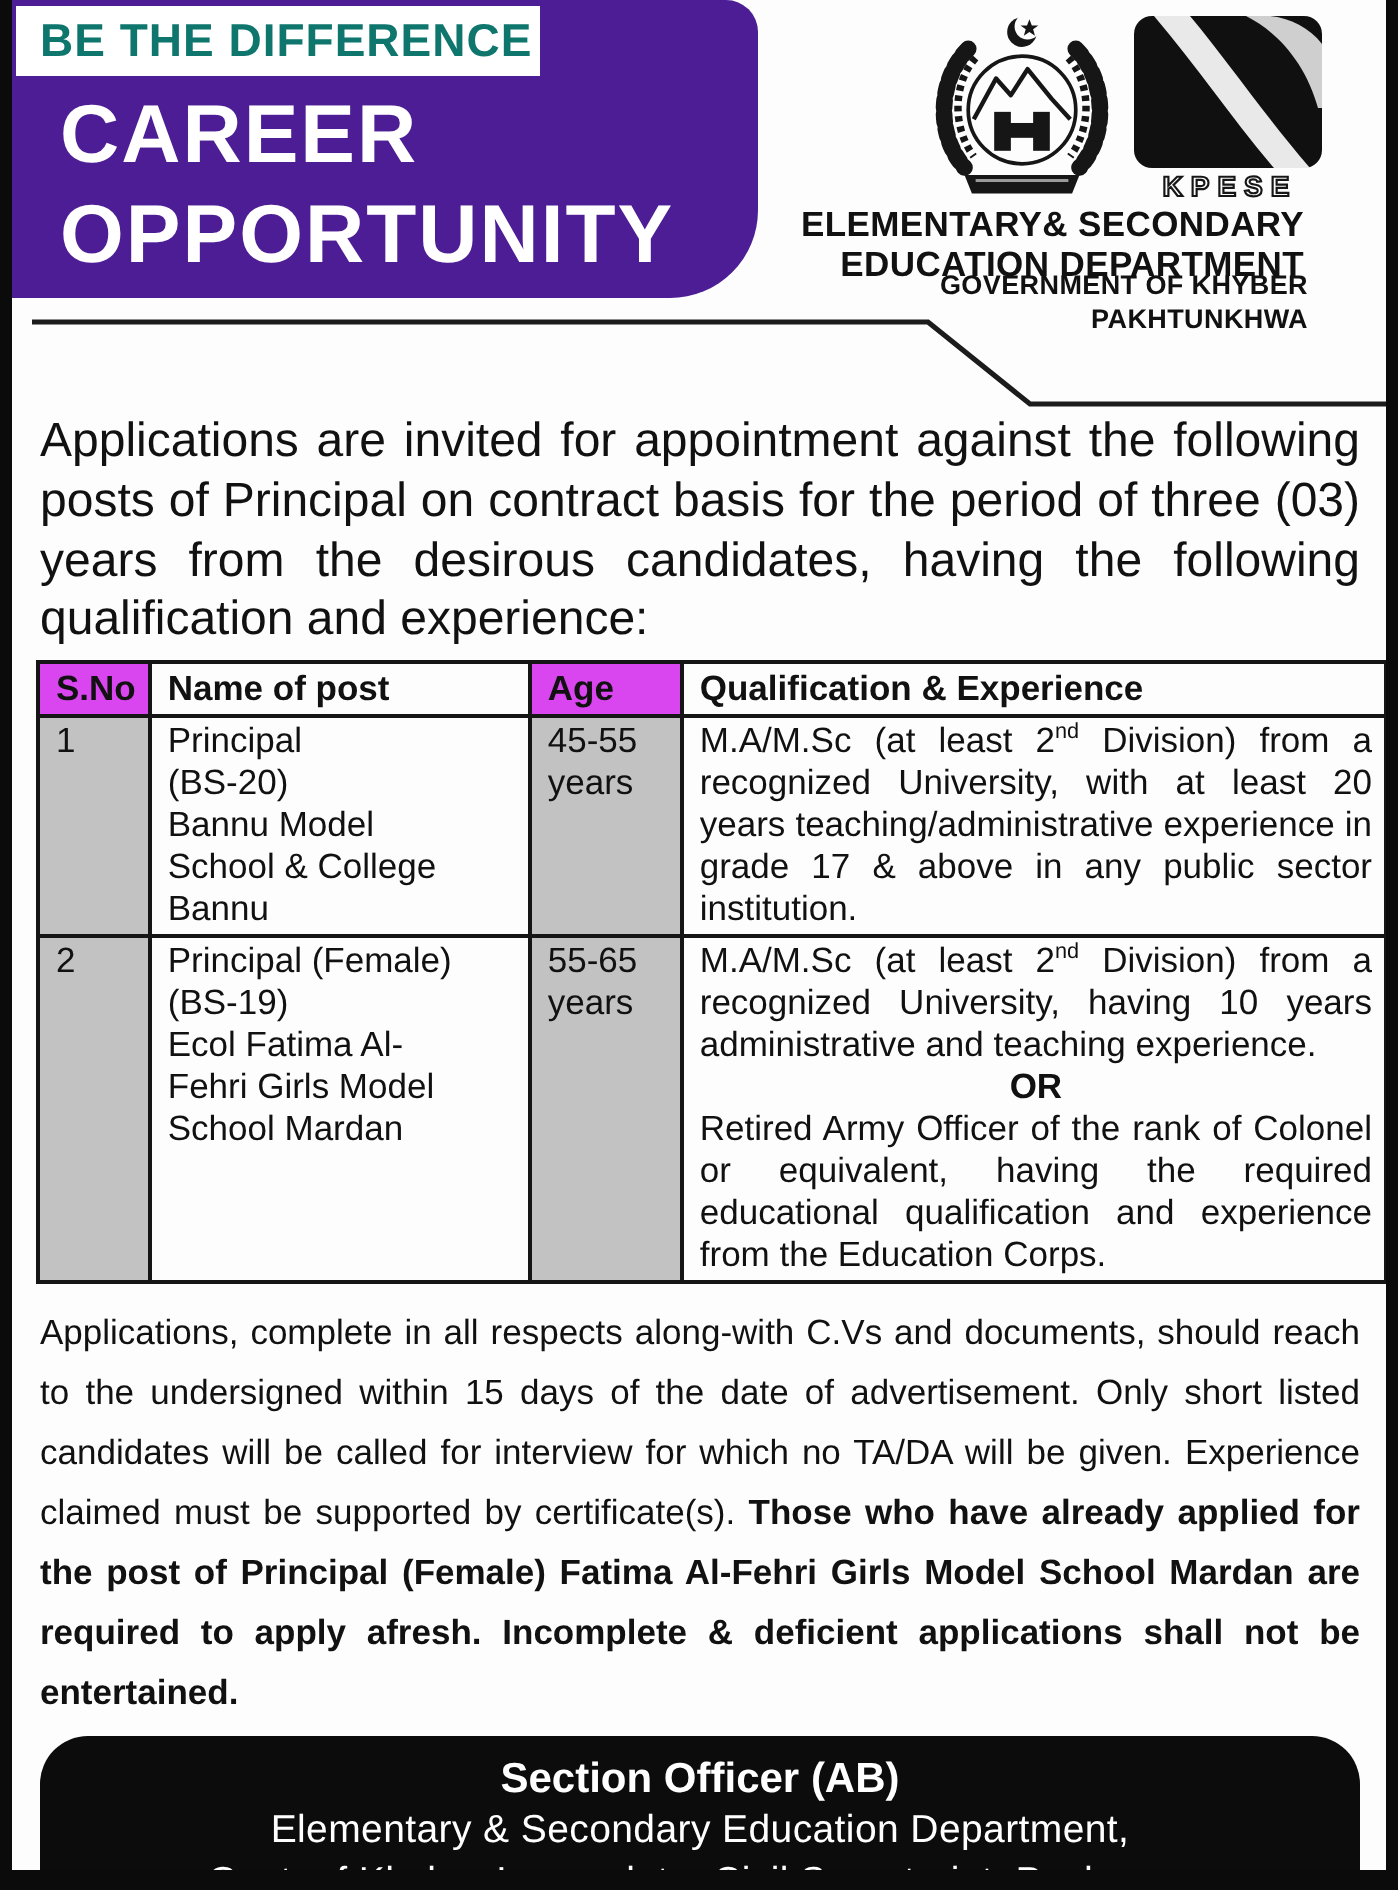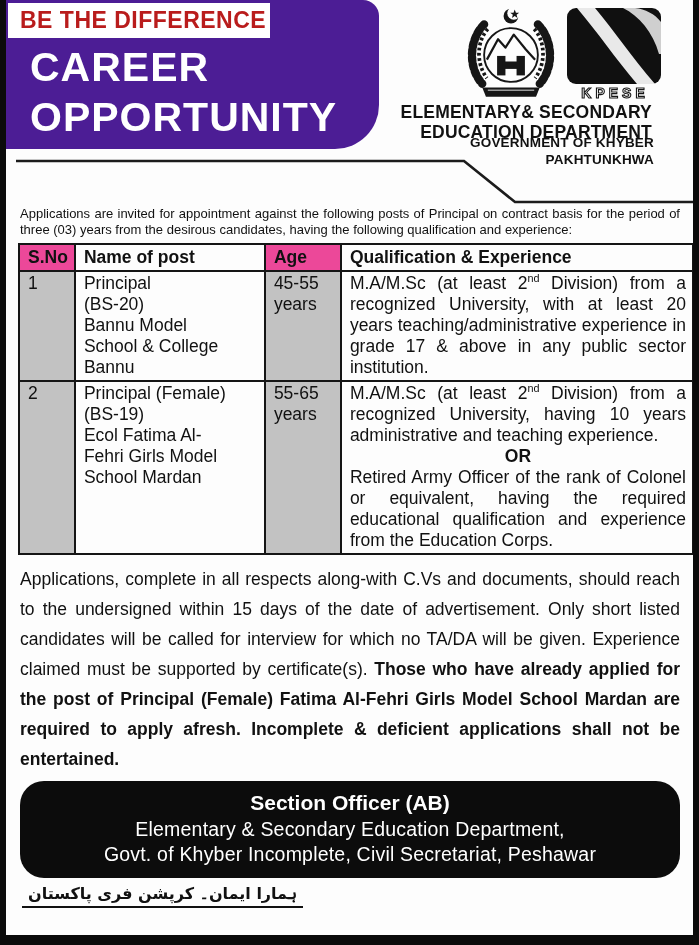--- a/index.html
+++ b/index.html
@@ -23,21 +23,21 @@
     background:#4c1d95;
     border-radius:0 16px 44px 0;
   }
   .tagline-strip {
     position:absolute; left:2px; top:3px;
     width:262px; height:35px;
     background:#fff;
     line-height:34px;
     padding-left:12px;
     font-weight:bold; font-size:23px; letter-spacing:.5px;
-    color:#b91c1c;
+    color:#0f766e;
     white-space:nowrap;
   }
   .career-title {
     position:absolute; left:24px; top:42px;
     color:#fff; font-weight:bold; font-size:41px;
     line-height:1.22; letter-spacing:1px;
   }
   .emblem { position:absolute; left:453px; top:4px; width:104px; height:102px; }
   .kpese  { position:absolute; left:559px; top:8px; width:100px; height:100px; }
   .dept-name {
@@ -48,41 +48,41 @@
   .govt-name {
     position:absolute; right:39px; top:135px;
     text-align:right; font-weight:bold; font-size:13.5px; line-height:1.25;
     white-space:pre-line; letter-spacing:.2px;
   }
   .divider-svg { position:absolute; left:0; top:0; width:699px; height:210px; pointer-events:none; }
   
   .content { padding-top:204px; }
   .intro {
     margin:2px 13px 0 14px;
-    font-size:13px; line-height:1.24;
+    font-size:24px; line-height:1.24;
     text-align:justify;
   }
   table.posts {
     margin:5px 11px 0 12px;
     width:676px;
     border-collapse:collapse;
     font-size:17.5px;
   }
   table.posts th, table.posts td {
     border:2px solid #151515;
     vertical-align:top;
     padding:1px 6px 2px 8px;
     line-height:1.2;
   }
   table.posts th { font-size:17.5px; text-align:left; padding-top:2px; }
   .col-sno  { width:48px; }
   .col-name { width:190px; }
   .col-age  { width:76px; }
   .shaded   { background:#c2c2c2; }
-  th.shaded { background:#ec4899; }
+  th.shaded { background:#d946ef; }
   th.th-age { text-align:center; }
   .pre { white-space:pre-line; }
   td.qual { padding:2px 7px 4px 34px; text-align:justify; }
   .or-line { text-align:center; font-weight:bold; }
   sup { font-size:62%; vertical-align:super; line-height:0; }
   .closing {
     margin:9px 13px 0 14px;
     font-size:17.5px; line-height:30px;
     text-align:justify;
   }

